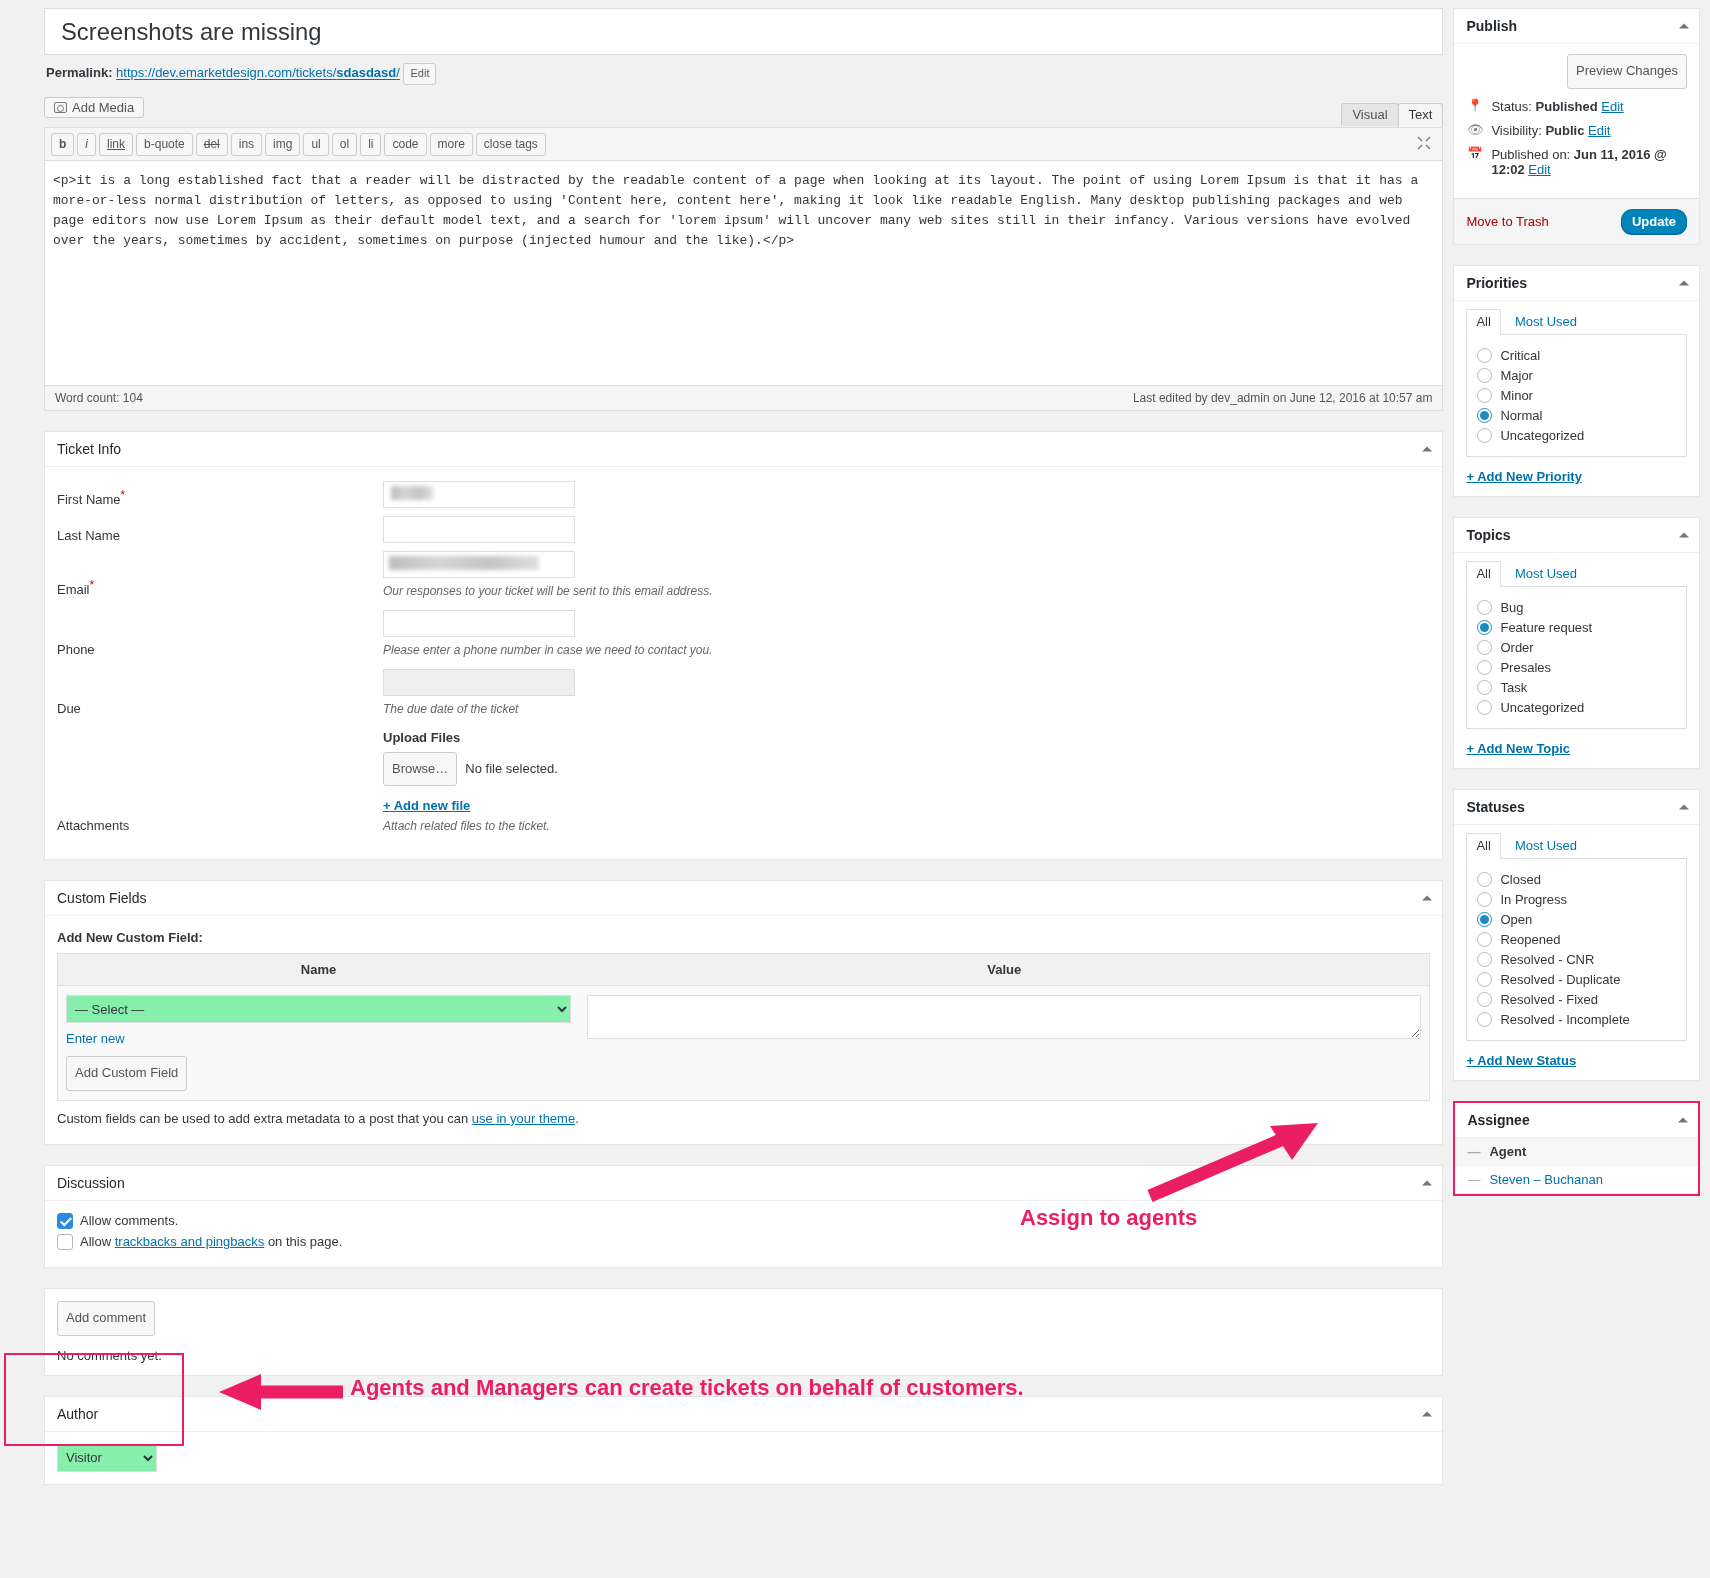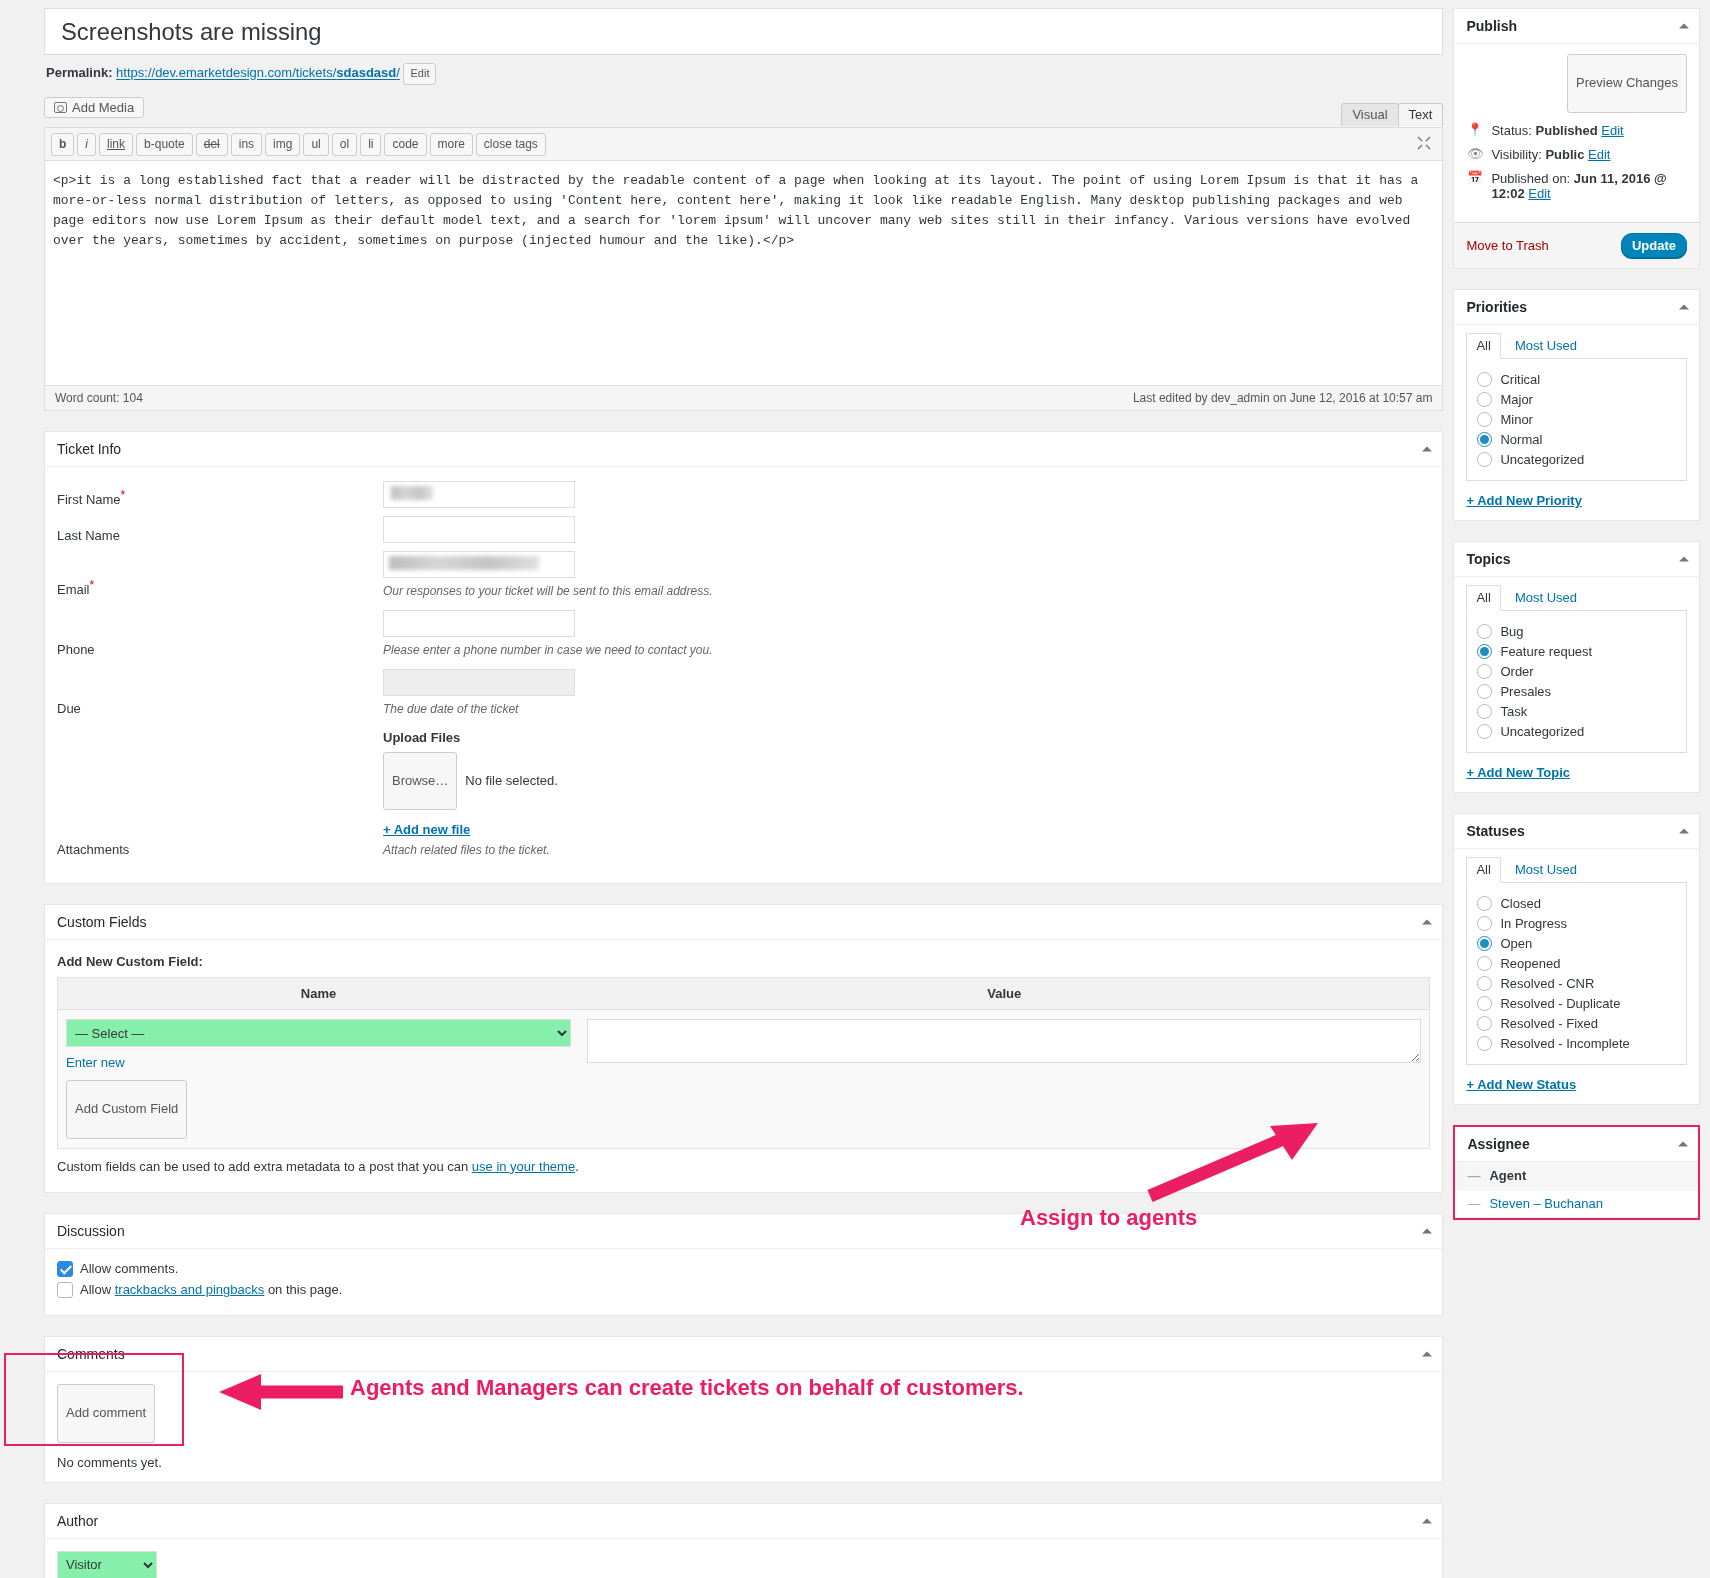--- a/index.html
+++ b/index.html
@@ -36,21 +36,21 @@
   .permalink a { color:#0073aa; text-decoration:underline; }
   .permalink a .slug { font-weight:bold; }
   .btn {
     display:inline-block;
     background:#f7f7f7;
     border:1px solid #ccc;
     border-radius:3px;
     color:#555;
     font-size:13px;
     line-height:1.9;
-    padding:16px 8px;
+    padding:4px 8px;
     cursor:pointer;
     vertical-align:middle;
     font-family:"Liberation Sans", sans-serif;
   }
   .btn.small { font-size:11px; line-height:1.8; padding:0 6px; }
 
   
   .mediarow { position:relative; margin-top:12px; height:30px; }
   .addmedia {
     display:inline-flex; align-items:center; gap:5px;
@@ -413,24 +413,20 @@
           <span>Allow comments.</span>
         </div>
         <div class="chkrow">
           <span class="chk"></span>
           <span><span>Allow </span><a href="#">trackbacks and pingbacks</a><span> on this page.</span></span>
         </div>
       </div>
     </div>
 
     <div class="postbox">
-      <div class="pb-head">
-        <span>Comments</span>
-        <span class="toggle-arrow"></span>
-      </div>
       <div class="pb-body" style="padding:12px;">
         <span class="btn">Add comment</span>
         <div class="nocomments">No comments yet.</div>
       </div>
     </div>
 
     <div class="postbox author-box">
       <div class="pb-head">
         <span>Author</span>
         <span class="toggle-arrow"></span>

